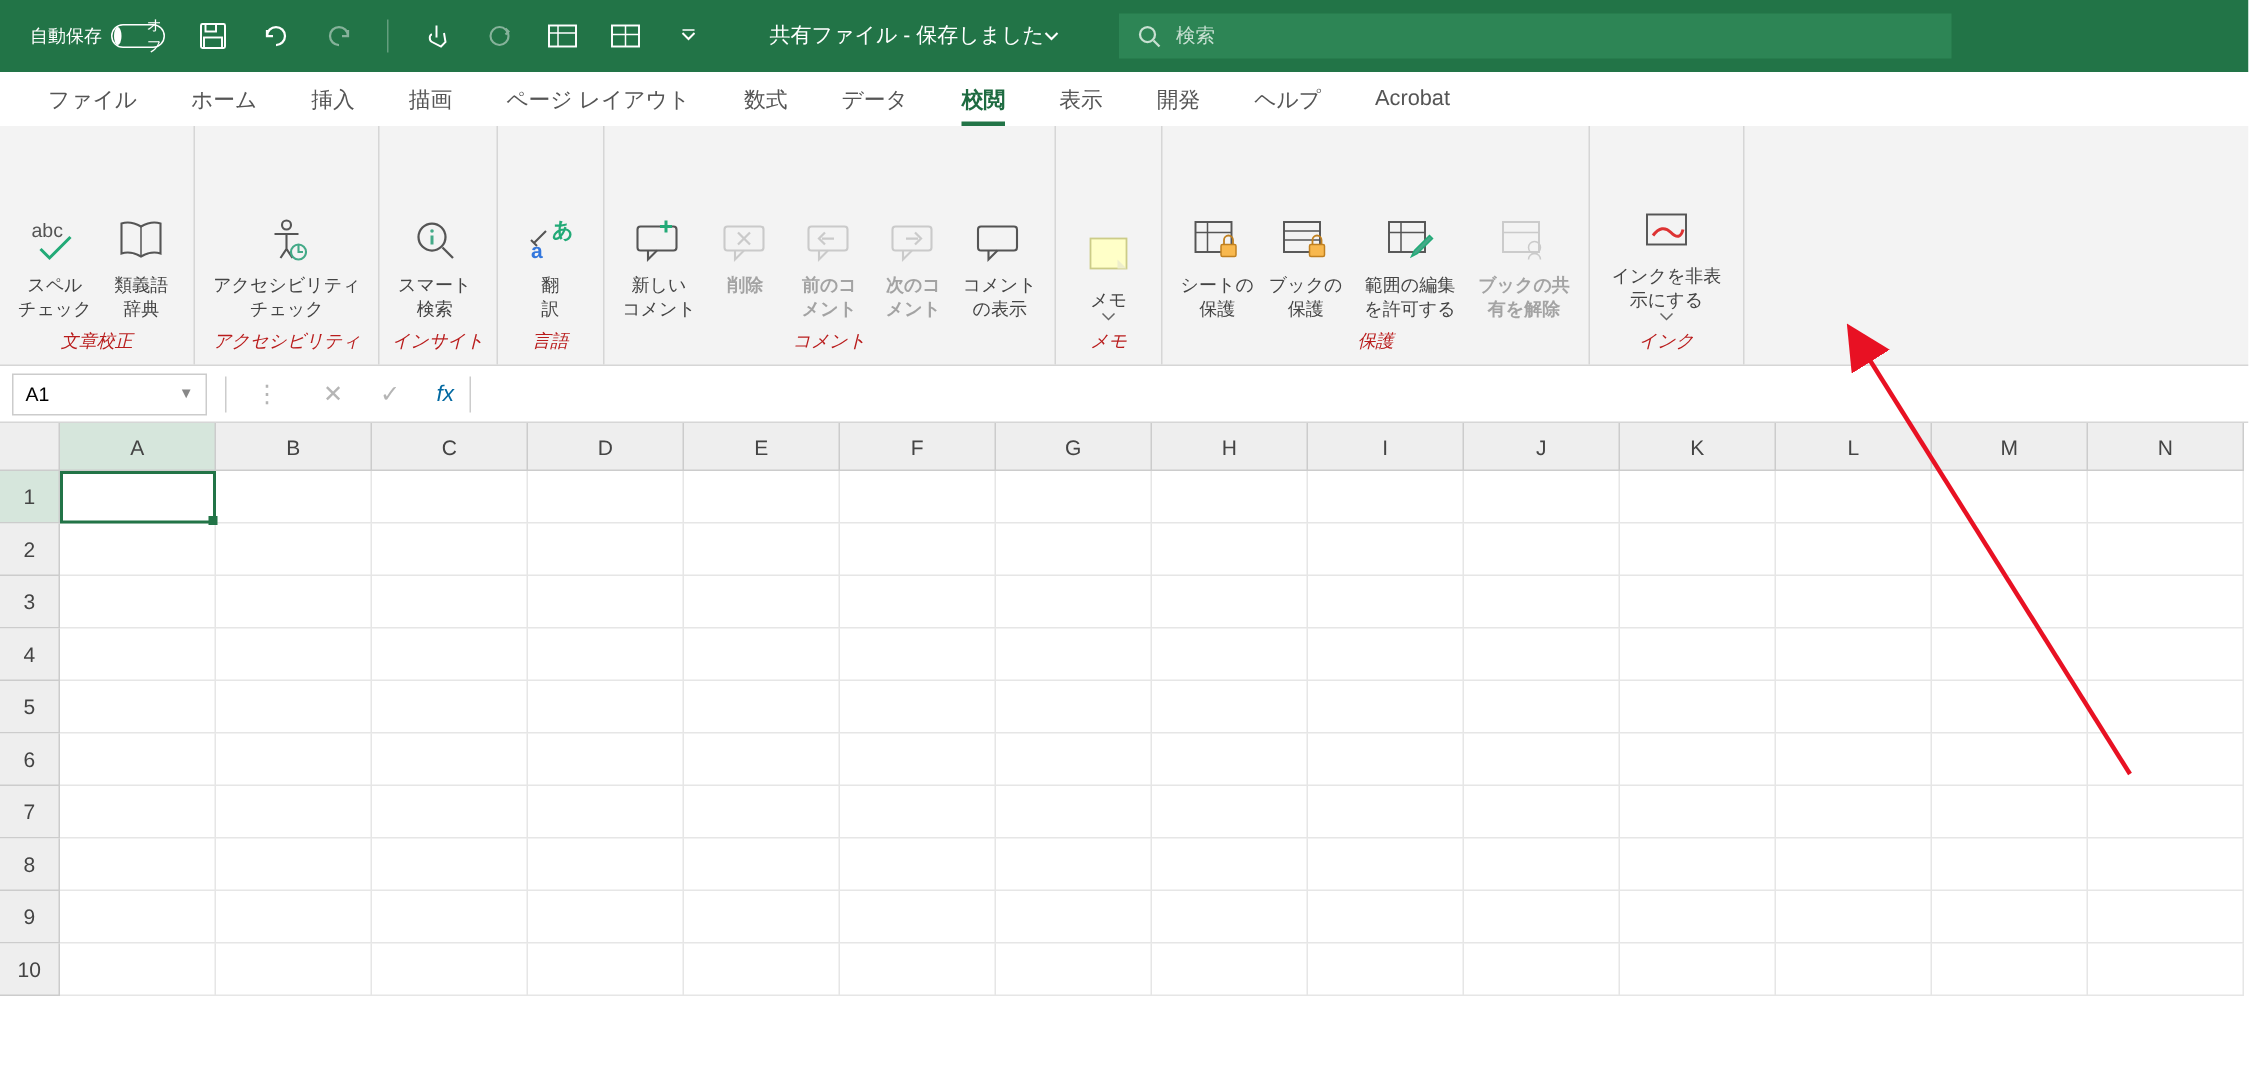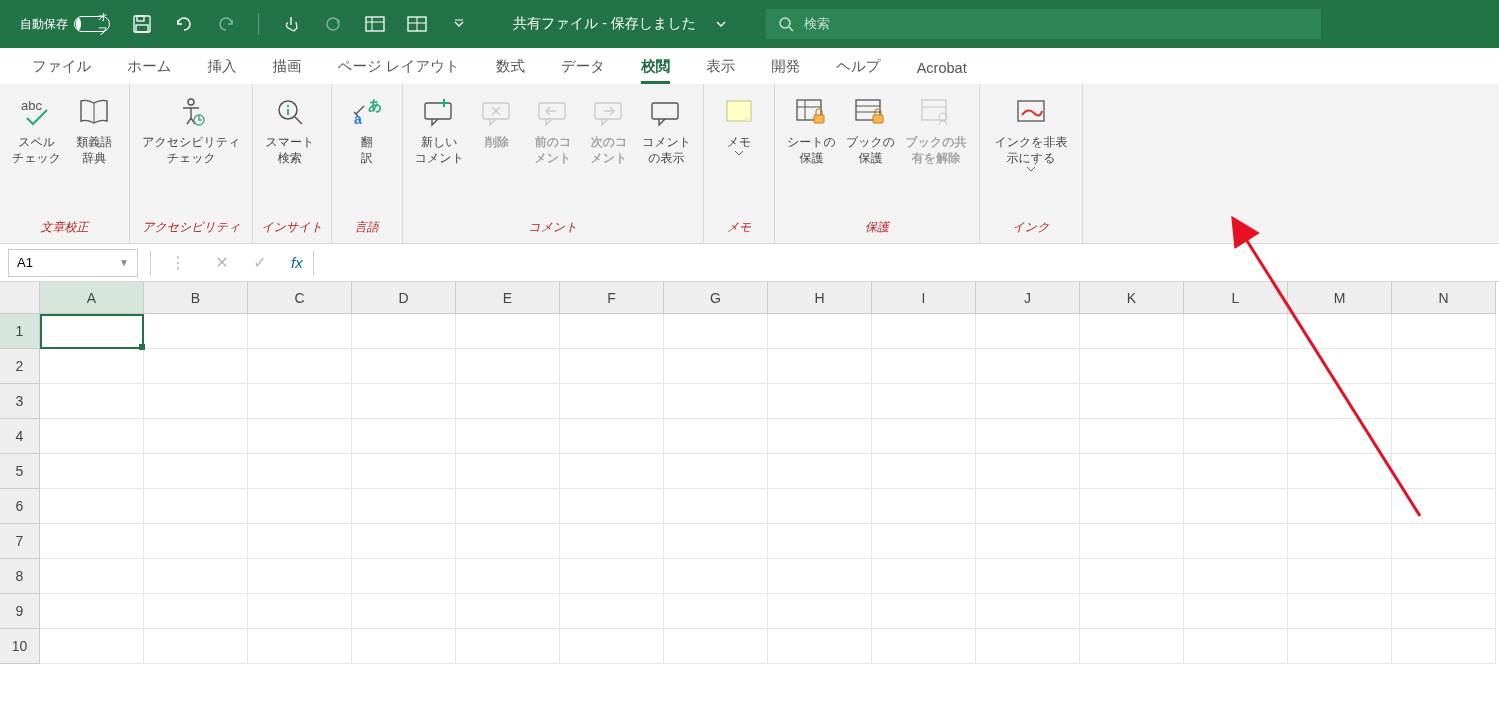--- a/index.html
+++ b/index.html
@@ -7,33 +7,33 @@
 
 
 .titlebar { background: #227447; height: 48px; display: flex; align-items: center; padding: 0 10px; color: #fff; }
 .autosave { display: flex; align-items: center; font-size: 12px; gap: 6px; margin-left: 10px; text-align: center; }
 .toggle { width: 36px; height: 16px; border: 1px solid #fff; border-radius: 10px; display: inline-flex; align-items: center; padding: 1px; }
 .toggle-knob { width: 12px; height: 12px; background: #fff; border-radius: 50%; }
 .toggle-label { font-size: 10px; margin-left: 17px; }
 .qat { display: flex; gap: 14px; margin-left: 18px; align-items: center; }
 .qat-btn { width: 28px; height: 28px; display: flex; align-items: center; justify-content: center; cursor: pointer; }
 .qat-sep { width: 1px; height: 22px; background: rgba(255,255,255,0.3); margin: 0 4px; }
-.doc-title { flex: 0 0 auto; margin-left: 40px; font-size: 14px; display: flex; align-items: center; gap: 20px; }
+.doc-title { flex: 0 0 auto; margin-left: 40px; font-size: 14px; display: flex; align-items: center; gap: 0; }
 .searchbar { margin-left: 40px; background: #2d8555; height: 30px; flex: 1; max-width: 555px; display: flex; align-items: center; padding: 0 12px; gap: 10px; }
 .searchbar span.ph { color: #c8e0d2; font-size: 13px; }
 
 
-.tabs { display: flex; padding: 0 14px; height: 36px; align-items: flex-end; background: #fff; }
+.tabs { display: flex; padding: 0 14px; height: 36px; align-items: center; background: #fff; }
 .tab { padding: 8px 18px 8px; font-size: 14.5px; color: #555; cursor: pointer; }
 .tab.active { color: #1e6b41; font-weight: 600; position: relative; }
 .tab.active::after { content: ""; position: absolute; left: 18px; right: 18px; bottom: 0; height: 3px; background: #227447; }
 
 
 .ribbon { background: #f3f3f3; height: 160px; display: flex; border-bottom: 1px solid #d6d6d6; }
-.group { border-right: 1px solid #d6d6d6; padding: 6px 8px 2px; display: flex; flex-direction: column; justify-content: space-between; }
+.group { border-right: 1px solid #d6d6d6; padding: 6px 8px 2px; display: flex; flex-direction: column; justify-content: flex-end; }
 .group-items { display: flex; gap: 2px; }
 .ritem { display: flex; flex-direction: column; align-items: center; padding: 2px 4px; cursor: pointer; min-width: 54px; }
 .ritem.disabled { opacity: 0.45; cursor: default; font-weight: bold; }
 .ritem .ico { width: 40px; height: 40px; display: flex; align-items: center; justify-content: center; margin-bottom: 2px; }
 .ritem .lbl { font-size: 12px; color: #444; text-align: center; line-height: 1.35; white-space: pre-line; }
 .group-label { font-size: 12px; color: #b91c1c; text-align: center; padding: 3px 0 5px; font-style: italic; }
 
 
 .fbar { height: 38px; display: flex; align-items: center; border-bottom: 1px solid #d6d6d6; background: #fff; }
 .namebox { width: 130px; height: 28px; margin: 10px 8px; border: 1px solid #ccc; padding: 0 8px; display: flex; align-items: center; justify-content: space-between; font-size: 13px; }
@@ -339,20 +339,32 @@
             <svg width="34" height="30" viewBox="0 0 34 30">
               <rect x="3" y="3" width="24" height="20" fill="none" stroke="#555" stroke-width="1.3"></rect>
               <line x1="3" y1="9" x2="27" y2="9" stroke="#555"></line>
               <line x1="3" y1="15" x2="27" y2="15" stroke="#555"></line>
               <rect x="20" y="18" width="10" height="8" rx="1" fill="#f8b84e" stroke="#c08020"></rect>
               <path d="M22 18 v-3 a3 3 0 0 1 6 0 v3" fill="none" stroke="#c08020" stroke-width="1.2"></path>
             </svg>
           </div>
         <div class="lbl">ブックの
 保護</div>
+      </div>
+      <div class="ritem" style="min-width:78px">
+        <div class="ico">
+            <svg width="34" height="30" viewBox="0 0 34 30">
+              <rect x="3" y="3" width="24" height="20" fill="none" stroke="#555" stroke-width="1.3"></rect>
+              <line x1="3" y1="10" x2="27" y2="10" stroke="#555"></line>
+              <line x1="11" y1="3" x2="11" y2="23" stroke="#555"></line>
+              <path d="M30 12 L20 22 L18 26 L22 24 L32 14 Z" fill="#4a8" stroke="#2a7"></path>
+            </svg>
+          </div>
+        <div class="lbl">範囲の編集
+を許可する</div>
       </div>
       <div class="ritem disabled" style="min-width:70px">
         <div class="ico">
             <svg width="34" height="30" viewBox="0 0 34 30">
               <rect x="3" y="3" width="24" height="20" fill="none" stroke="#999" stroke-width="1.3"></rect>
               <line x1="3" y1="10" x2="27" y2="10" stroke="#999"></line>
               <circle cx="24" cy="20" r="4" fill="none" stroke="#999"></circle>
               <path d="M20 28 a4 4 0 0 1 8 0" fill="none" stroke="#999"></path>
             </svg>
           </div>

